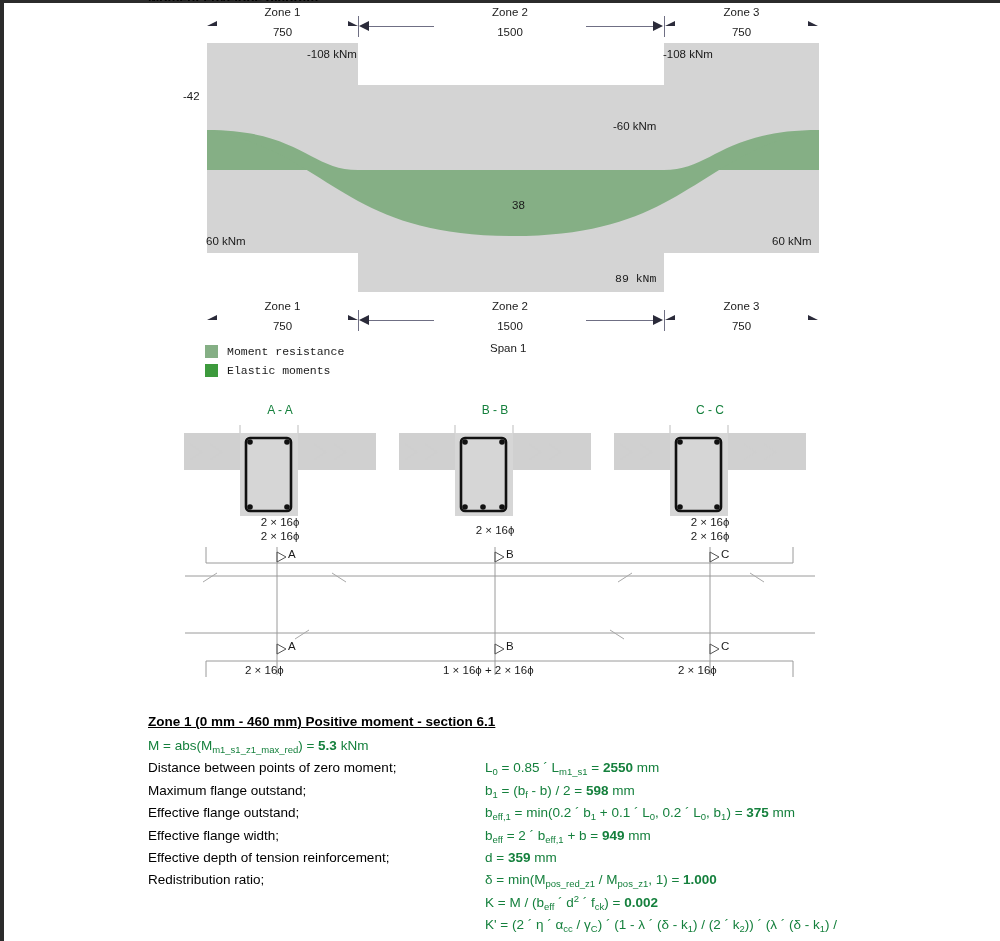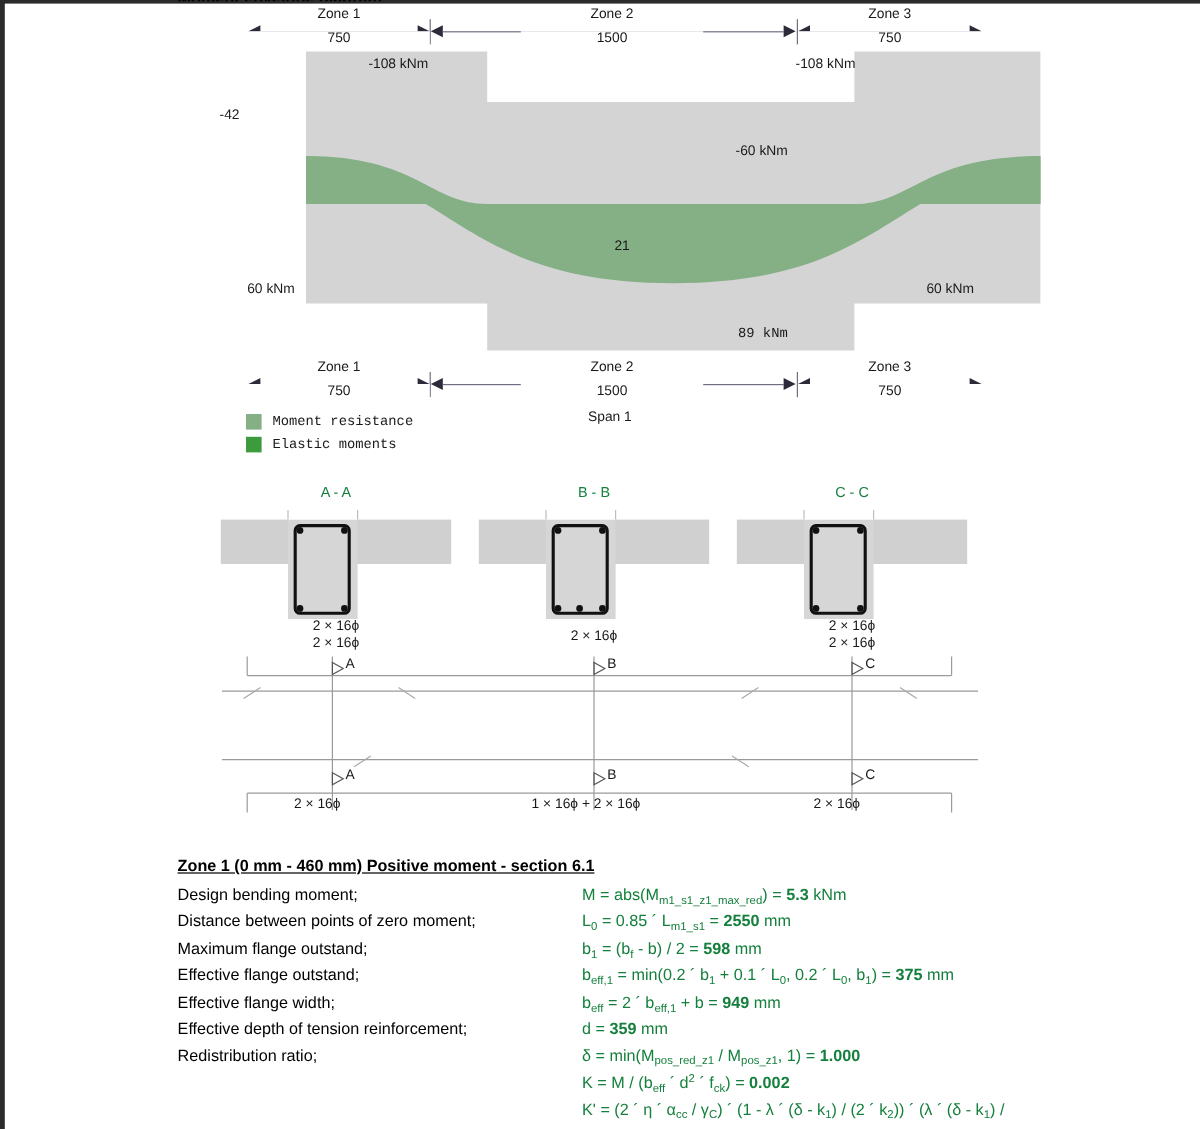--- a/index.html
+++ b/index.html
@@ -66,21 +66,21 @@
   .arrowR { border-left: 10px solid #2b2b3a; }
   .tickmark {
     position: absolute; top: 8px;
     width: 1px; height: 21px; background: #6f6f84;
   }
 
   
   #moment-diagram {
     position: absolute;
     left: 0; top: 40px;
-    width: 884px; height: 255px; padding-left: 48px;
+    width: 884px; height: 255px;
   }
   .mlabel {
     position: absolute;
     font-size: 11.5px;
     color: #1a1a1a;
     white-space: nowrap;
   }
 
   
   #legend { position: absolute; left: 205px; top: 340px; }
@@ -187,21 +187,21 @@
     <path d="M 207,130 L 819,130 L 819,213 L 664,213 L 664,252 L 358,252 L 358,213 L 207,213 Z" fill="#d4d4d4"></path>
 
     <path d="M 207,90 C 300,90 310,130 358,130 L 664,130 C 712,130 722,90 819,90 L 819,130 L 207,130 Z" fill="#85af85"></path>
     <path d="M 207,90 C 330,112 340,196 513,196 C 686,196 696,112 819,90 L 819,130 L 207,130 Z" fill="#85af85"></path>
   </svg>
 
   <div class="mlabel" style="left:307px; top:8px;">-108 kNm</div>
   <div class="mlabel" style="left:663px; top:8px;">-108 kNm</div>
   <div class="mlabel" style="left:613px; top:80px;">-60 kNm</div>
   <div class="mlabel" style="left:183px; top:50px;">-42</div>
-  <div class="mlabel" style="left:512px; top:159px;">21</div>
+  <div class="mlabel" style="left:512px; top:159px;">38</div>
   <div class="mlabel" style="left:206px; top:195px;">60 kNm</div>
   <div class="mlabel" style="left:772px; top:195px;">60 kNm</div>
   <div class="mlabel" style="left:615px; top:232px;font-family:Liberation Mono, monospace;">89 kNm</div>
 </div>
 
 <div class="dimstrip" id="dim-bottom" style="left:0; top:302px; width:1000px;">
   <div class="arrowL" style="left:207px;"></div>
   <div class="dim-seg" style="left:217px; width:131px;"></div>
   <div class="arrowR" style="left:348px;"></div>
   <div class="tickmark" style="left:358px;"></div>
@@ -341,21 +341,20 @@
 
   <div class="elev-bars" style="left:245px; top:119px;">2 × 16ϕ</div>
   <div class="elev-bars" style="left:443px; top:119px;">1 × 16ϕ + 2 × 16ϕ</div>
   <div class="elev-bars" style="left:678px; top:119px;">2 × 16ϕ</div>
 </div>
 
 <div id="textblock">
   <div id="calc-heading">Zone 1 (0 mm - 460 mm) Positive moment - section 6.1</div>
 
   <div class="calc-row">
-    <div class="calc-desc">Design bending moment;</div>
     <div class="calc-expr">M = abs(M<sub>m1_s1_z1_max_red</sub>) = <b>5.3</b> <span>kNm</span></div>
   </div>
 
   <div class="calc-row">
     <div class="calc-desc">Distance between points of zero moment;</div>
     <div class="calc-expr">L<sub>0</sub> = 0.85 ´ L<sub>m1_s1</sub> = <b>2550</b> <span>mm</span></div>
   </div>
 
   <div class="calc-row">
     <div class="calc-desc">Maximum flange outstand;</div>

